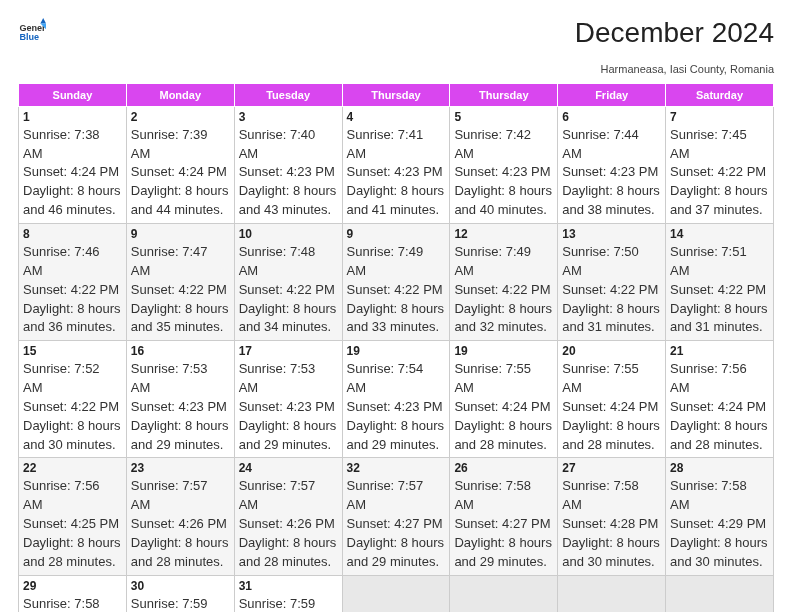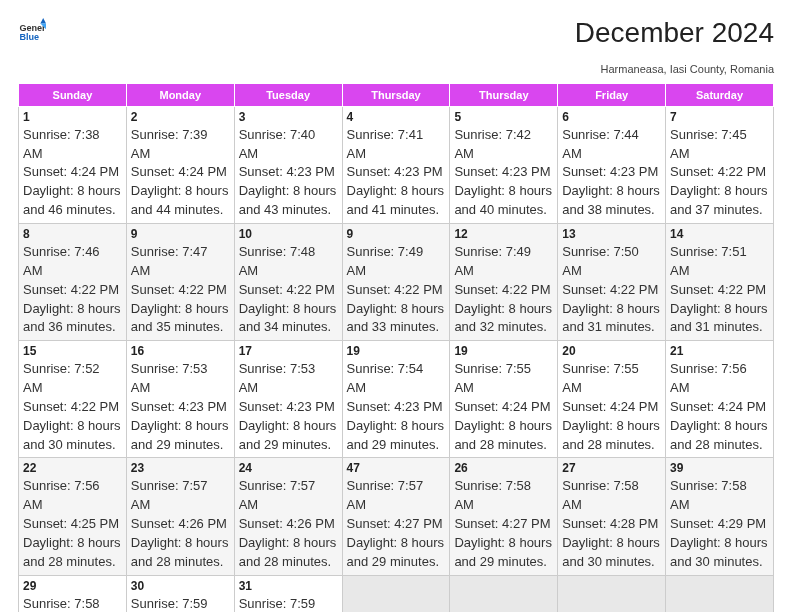--- a/index.html
+++ b/index.html
@@ -312,21 +312,21 @@
         </td>
           <td>
           <span class="day-num">24</span>
           <div class="day-info">
             Sunrise: 7:57 AM<br>
             Sunset: 4:26 PM<br>
             Daylight: 8 hours and 28 minutes.
           </div>
         </td>
           <td>
-          <span class="day-num">47</span>
+          <span class="day-num">32</span>
           <div class="day-info">
             Sunrise: 7:57 AM<br>
             Sunset: 4:27 PM<br>
             Daylight: 8 hours and 29 minutes.
           </div>
         </td>
           <td>
           <span class="day-num">26</span>
           <div class="day-info">
             Sunrise: 7:58 AM<br>
@@ -336,21 +336,21 @@
         </td>
           <td>
           <span class="day-num">27</span>
           <div class="day-info">
             Sunrise: 7:58 AM<br>
             Sunset: 4:28 PM<br>
             Daylight: 8 hours and 30 minutes.
           </div>
         </td>
           <td>
-          <span class="day-num">39</span>
+          <span class="day-num">28</span>
           <div class="day-info">
             Sunrise: 7:58 AM<br>
             Sunset: 4:29 PM<br>
             Daylight: 8 hours and 30 minutes.
           </div>
         </td>
         </tr>
         <tr>
           <td>
           <span class="day-num">29</span>

